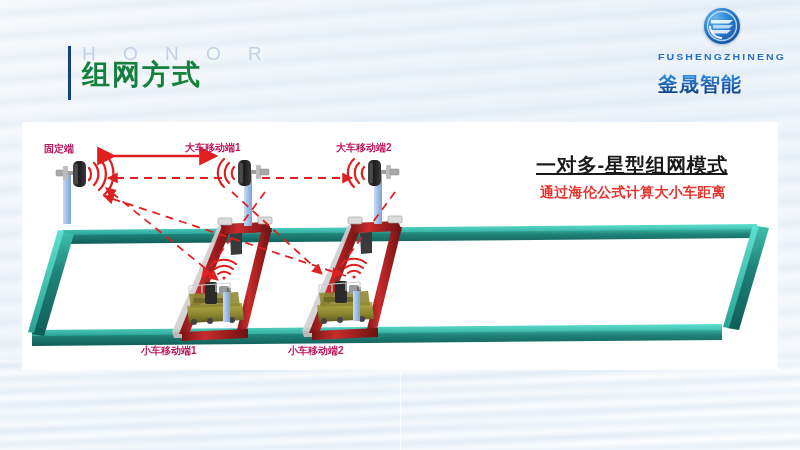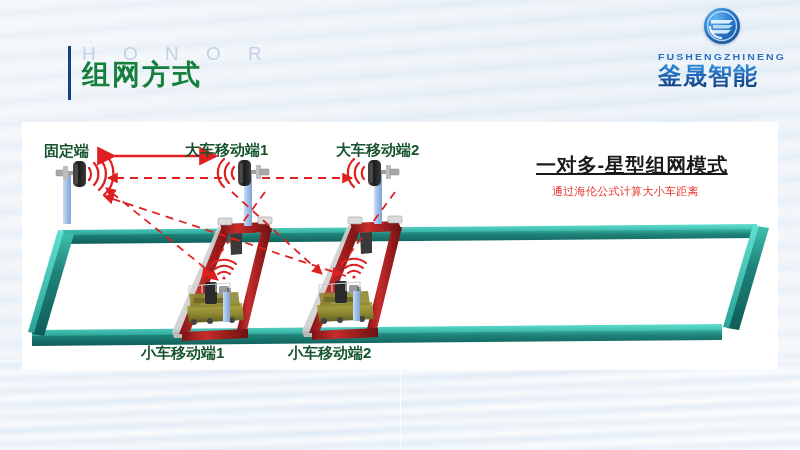--- a/index.html
+++ b/index.html
@@ -19,41 +19,41 @@
 
   
   .logo{position:absolute;right:14px;top:8px;display:flex;align-items:center;gap:7px;flex-direction:column;}
   .logo-mark{width:36px;height:36px;border-radius:50%;
     background:radial-gradient(circle at 32% 28%,#63b6ee 0%,#2a7fd0 42%,#17539e 78%,#0d3a78 100%);
     box-shadow:0 1px 3px rgba(20,60,120,.35);position:relative;flex:none;}
   .logo-mark svg{position:absolute;left:0;top:0;}
   .logo-text{display:flex;flex-direction:column;line-height:1;}
   .logo-en{font-size:10.5px;letter-spacing:2.1px;color:#2a70c0;font-weight:700;
     transform:scaleY(.92);transform-origin:left center;}
-  .logo-cn{font-size:24px;font-weight:700;letter-spacing:1px;margin-top:2px;
+  .logo-cn{font-size:20px;font-weight:700;letter-spacing:1px;margin-top:12px;
     background:linear-gradient(180deg,#2f8fe0 0%,#1d5fae 55%,#10407f 100%);
     -webkit-background-clip:text;background-clip:text;color:transparent;}
 
   
   .title-block{position:absolute;left:40px;top:44px;padding-left:14px;margin-left:28px;}
   .title-bar{position:absolute;left:0;top:2px;width:3px;height:54px;background:#13417f;}
   .title-en{font-size:19px;letter-spacing:11px;color:#c2d2e4;font-weight:400;
     line-height:20px;margin:0 0 -6px 0;}
   .title-cn{font-size:28px;font-weight:700;color:#15803d;letter-spacing:2px;line-height:34px;}
 
   
   .card{position:absolute;left:22px;top:122px;width:756px;height:248px;background:#ffffff;}
 
   
-  .lab{position:absolute;font-size:15px;color:#14532d;font-weight:600;white-space:nowrap;}
+  .lab{position:absolute;font-size:10px;color:#be185d;font-weight:600;white-space:nowrap;}
 
   
   .head-main{position:absolute;left:536px;top:152px;font-size:20px;font-weight:700;
     color:#1a1a1a;letter-spacing:.5px;white-space:nowrap;text-decoration:underline;}
-  .head-sub{position:absolute;left:552px;top:184px;font-size:11px;font-weight:400;
+  .head-sub{position:absolute;left:540px;top:184px;font-size:14px;font-weight:700;
     color:#e8322b;letter-spacing:.3px;white-space:nowrap;}
 
   
   .scene{position:absolute;left:22px;top:122px;}
 </style>
 </head>
 <body>
 
 <div class="slide">
   <div class="bg-streaks"></div>

